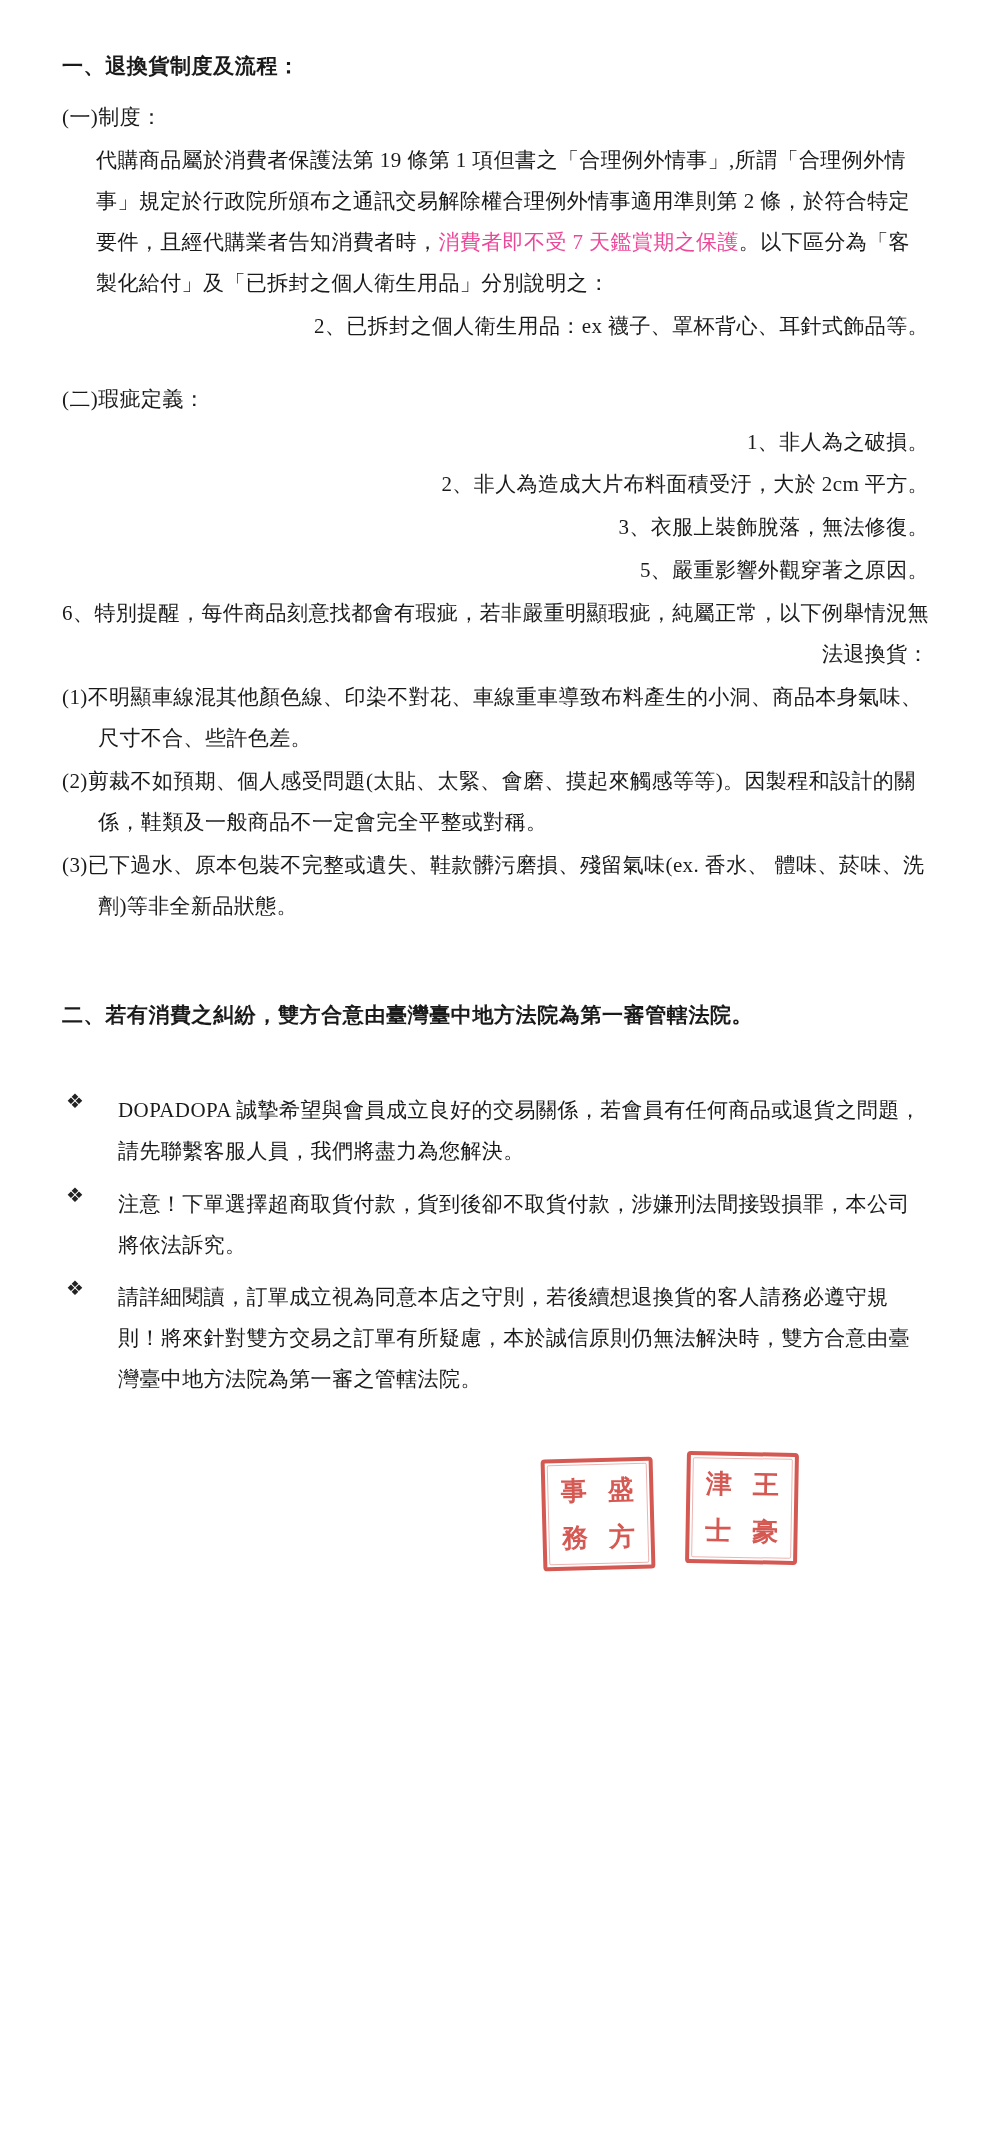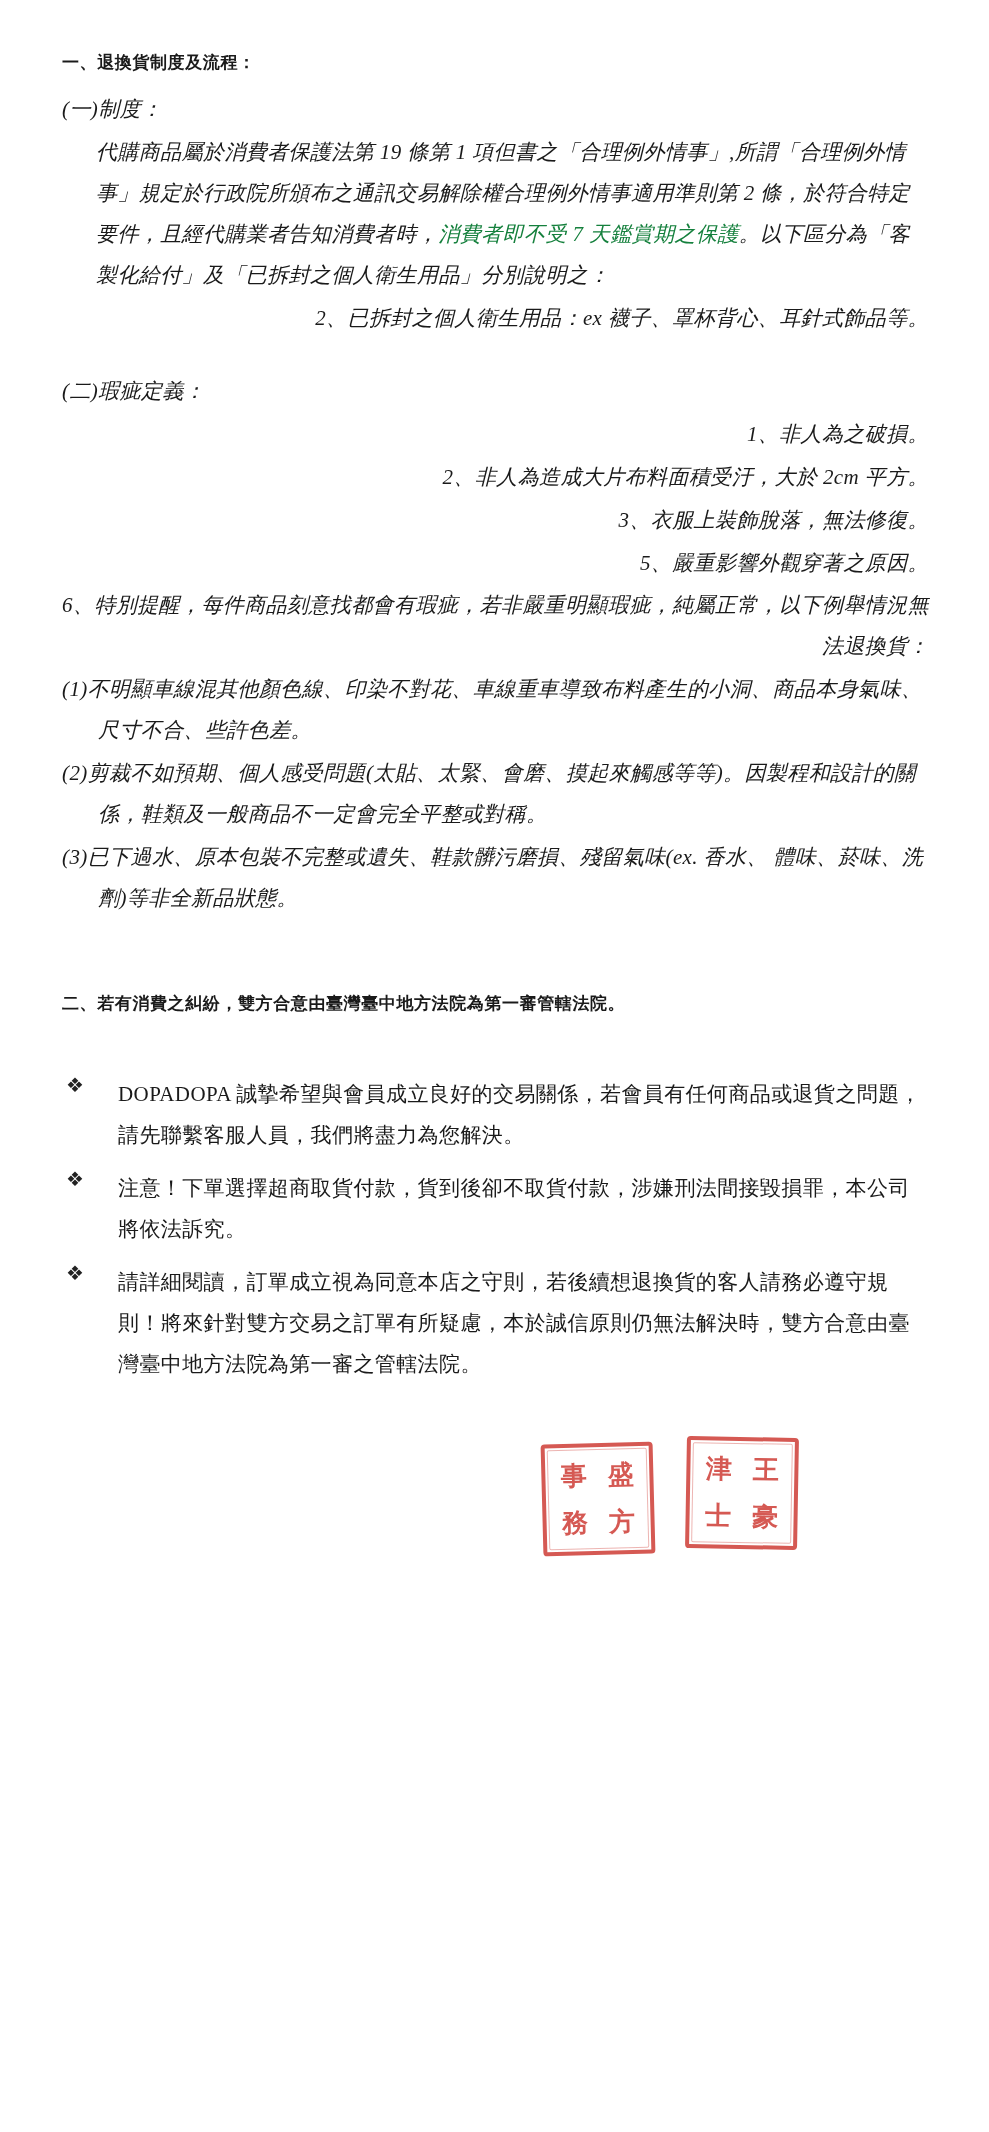--- a/index.html
+++ b/index.html
@@ -21,49 +21,48 @@
     box-sizing: border-box;
     padding: 40px 60px 40px 62px;
   }
   .doc {
     font-size: 21px;
     line-height: 1.95;
     letter-spacing: 0.4px;
   }
   .h-sec {
     font-weight: bold;
-    font-size: 17px;
+    font-size: 21px;
     margin: 6px 0 10px 0;
     letter-spacing: 0.6px;
   }
   .sub {
     margin: 4px 0 2px 0;
   }
   .para {
     margin: 0 0 2px 0;
-    font-style: italic;
   }
   .hang {
     padding-left: 34px;
     text-indent: -34px;
     text-align: right;
   }
   .hang-deep {
     padding-left: 68px;
     text-indent: -34px;
   }
   .hang-paren {
     padding-left: 36px;
     text-indent: -36px;
   }
   .block-indent {
     padding-left: 34px;
   }
   .red {
-    color: #15803d;
+    color: #ec4899;
   }
   .gap-md { height: 30px; }
   .bullets {
     margin-top: 6px;
   }
   .bullet-row {
     display: flex;
     align-items: flex-start;
     margin-bottom: 4px;
   }

